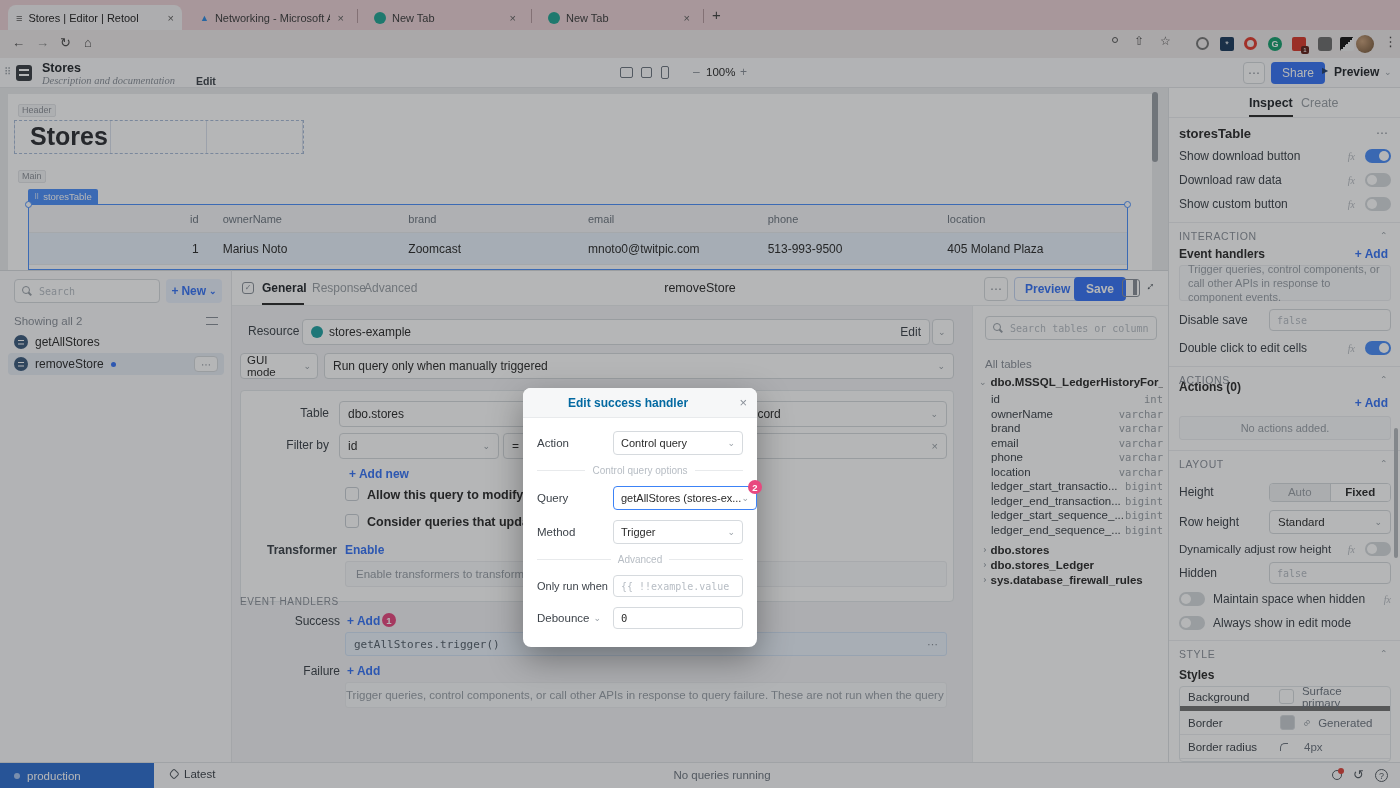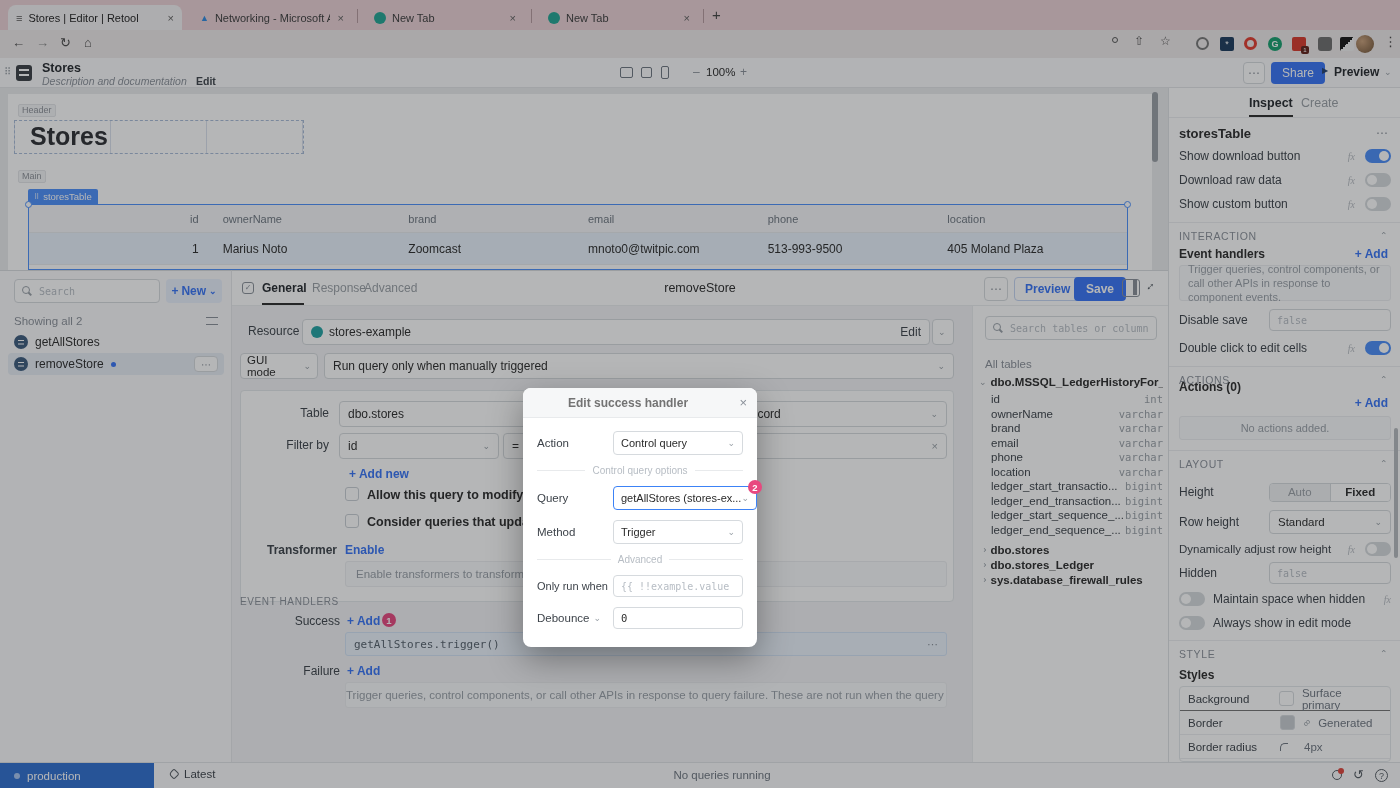--- a/index.html
+++ b/index.html
@@ -138,21 +138,21 @@
   <span class="extic" style="left:1384px;top:4px;font-size:13px;color:#444;">⋮</span>
 </div>
 
 <div class="r app-header">
   <span style="position:absolute;left:4px;top:8px;color:#9aa1a8;font-size:10px;">⠿</span>
   <span style="position:absolute;left:16px;top:7px;width:16px;height:16px;background:#3a3f45;border-radius:3px;">
       <span style="display:block;margin:4px 3px 0;height:2px;background:#fff;"></span>
       <span style="display:block;margin:3px 3px 0;height:2px;background:#fff;"></span>
     </span>
   <span style="position:absolute;left:42px;top:3px;font-size:12.5px;font-weight:bold;color:#24282d;">Stores</span>
-  <span style="position:absolute;left:42px;top:17px;font-size:10.5px;font-style:italic;color:#8a9099;">Description and documentation</span>
+  <span style="position:absolute;left:42px;top:17px;font-size:10.5px;font-style:italic;color:#8a9099;font-family:Liberation Serif, serif;">Description and documentation</span>
   <span style="position:absolute;left:196px;top:17px;font-size:10.5px;color:#3d434a;font-weight:bold;">Edit</span>
   <span style="position:absolute;left:620px;top:9px;width:13px;height:11px;border:1.5px solid #6e7680;border-radius:2px;"></span>
   <span style="position:absolute;left:641px;top:9px;width:11px;height:11px;border:1.5px solid #6e7680;border-radius:2px;"></span>
   <span style="position:absolute;left:661px;top:8px;width:8px;height:13px;border:1.5px solid #6e7680;border-radius:2px;"></span>
   <span style="position:absolute;left:693px;top:7px;font-size:12px;color:#8a9099;">–</span>
   <span style="position:absolute;left:706px;top:8px;font-size:11.5px;color:#2b2b2b;">100%</span>
   <span style="position:absolute;left:740px;top:7px;font-size:12px;color:#8a9099;">+</span>
   <span class="dotbox" style="position:absolute;left:1243px;top:4px;width:22px;height:22px;font-size:12px;">⋯</span>
   <span style="position:absolute;left:1271px;top:4px;height:22px;padding:0 11px;background:#3774f6;color:#fff;font-size:12px;border-radius:4px;display:inline-flex;align-items:center;">Share</span>
   <span style="position:absolute;left:1322px;top:8px;font-size:8px;color:#24406e;">▶</span>
@@ -452,21 +452,21 @@
   <div class="flex" style="position:absolute;left:10px;top:524px;width:212px;height:22px;gap:8px;">
     <span class="toggle off"></span>
     <span class="lbl">Always show in edit mode</span>
   </div>
 
   <div class="divline" style="left:0;top:552px;width:232px;"></div>
   <span class="seclabel" style="position:absolute;left:10px;top:560px;">STYLE</span>
   <span class="chevs" style="position:absolute;right:12px;top:560px;display:inline-block;transform:rotate(180deg);">⌄</span>
   <span style="position:absolute;left:10px;top:580px;font-size:12px;font-weight:bold;color:#2b2b2b;">Styles</span>
   <div style="position:absolute;left:10px;top:598px;width:212px;height:76px;border:1px solid #e4e7ea;border-radius:4px;overflow:hidden;">
-    <div class="flex" style="height:24px;border-bottom:1px solid #737373;padding:0 8px;gap:8px;">
+    <div class="flex" style="height:24px;border-bottom:5px solid #737373;padding:0 8px;gap:8px;">
       <span style="font-size:11.5px;color:#3d434a;width:84px;">Background</span>
       <span class="swatch" style="background:#fff;"></span>
       <span style="font-size:11.5px;color:#6e7680;">Surface primary</span>
     </div>
     <div class="flex" style="height:24px;border-bottom:1px solid #eceef0;padding:0 8px;gap:8px;">
       <span style="font-size:11.5px;color:#3d434a;width:84px;">Border</span>
       <span class="swatch" style="background:#c9cdd2;"></span>
       <span class="link-ic">∞</span>
       <span style="font-size:11.5px;color:#6e7680;">Generated</span>
     </div>
@@ -499,21 +499,21 @@
       <span style="position:absolute;right:-3px;top:-3px;width:6px;height:6px;border-radius:50%;background:#e0443c;"></span>
     </span>
   <span style="position:absolute;right:36px;top:4px;font-size:13px;color:#555c63;">↺</span>
   <span style="position:absolute;right:12px;top:6px;width:13px;height:13px;border:1.5px solid #555c63;border-radius:50%;font-size:9px;color:#555c63;text-align:center;line-height:12px;">?</span>
 </div>
 
 <div class="r dim"></div>
 
 <div class="r modal">
   <div class="modal-header">
-    <span style="font-size:12px;font-weight:bold;color:#737373;padding-left:32px;">Edit success handler</span>
+    <span style="font-size:12px;font-weight:bold;color:#0369a1;padding-left:32px;">Edit success handler</span>
     <span style="margin-left:auto;color:#8a9099;font-size:13px;">×</span>
   </div>
   <div style="padding:13px 14px 8px;">
     <div class="mrow">
       <span class="mlabel">Action</span>
       <span class="msel">
         <span>Control query</span>
         <span class="chev">⌄</span>
       </span>
     </div>

